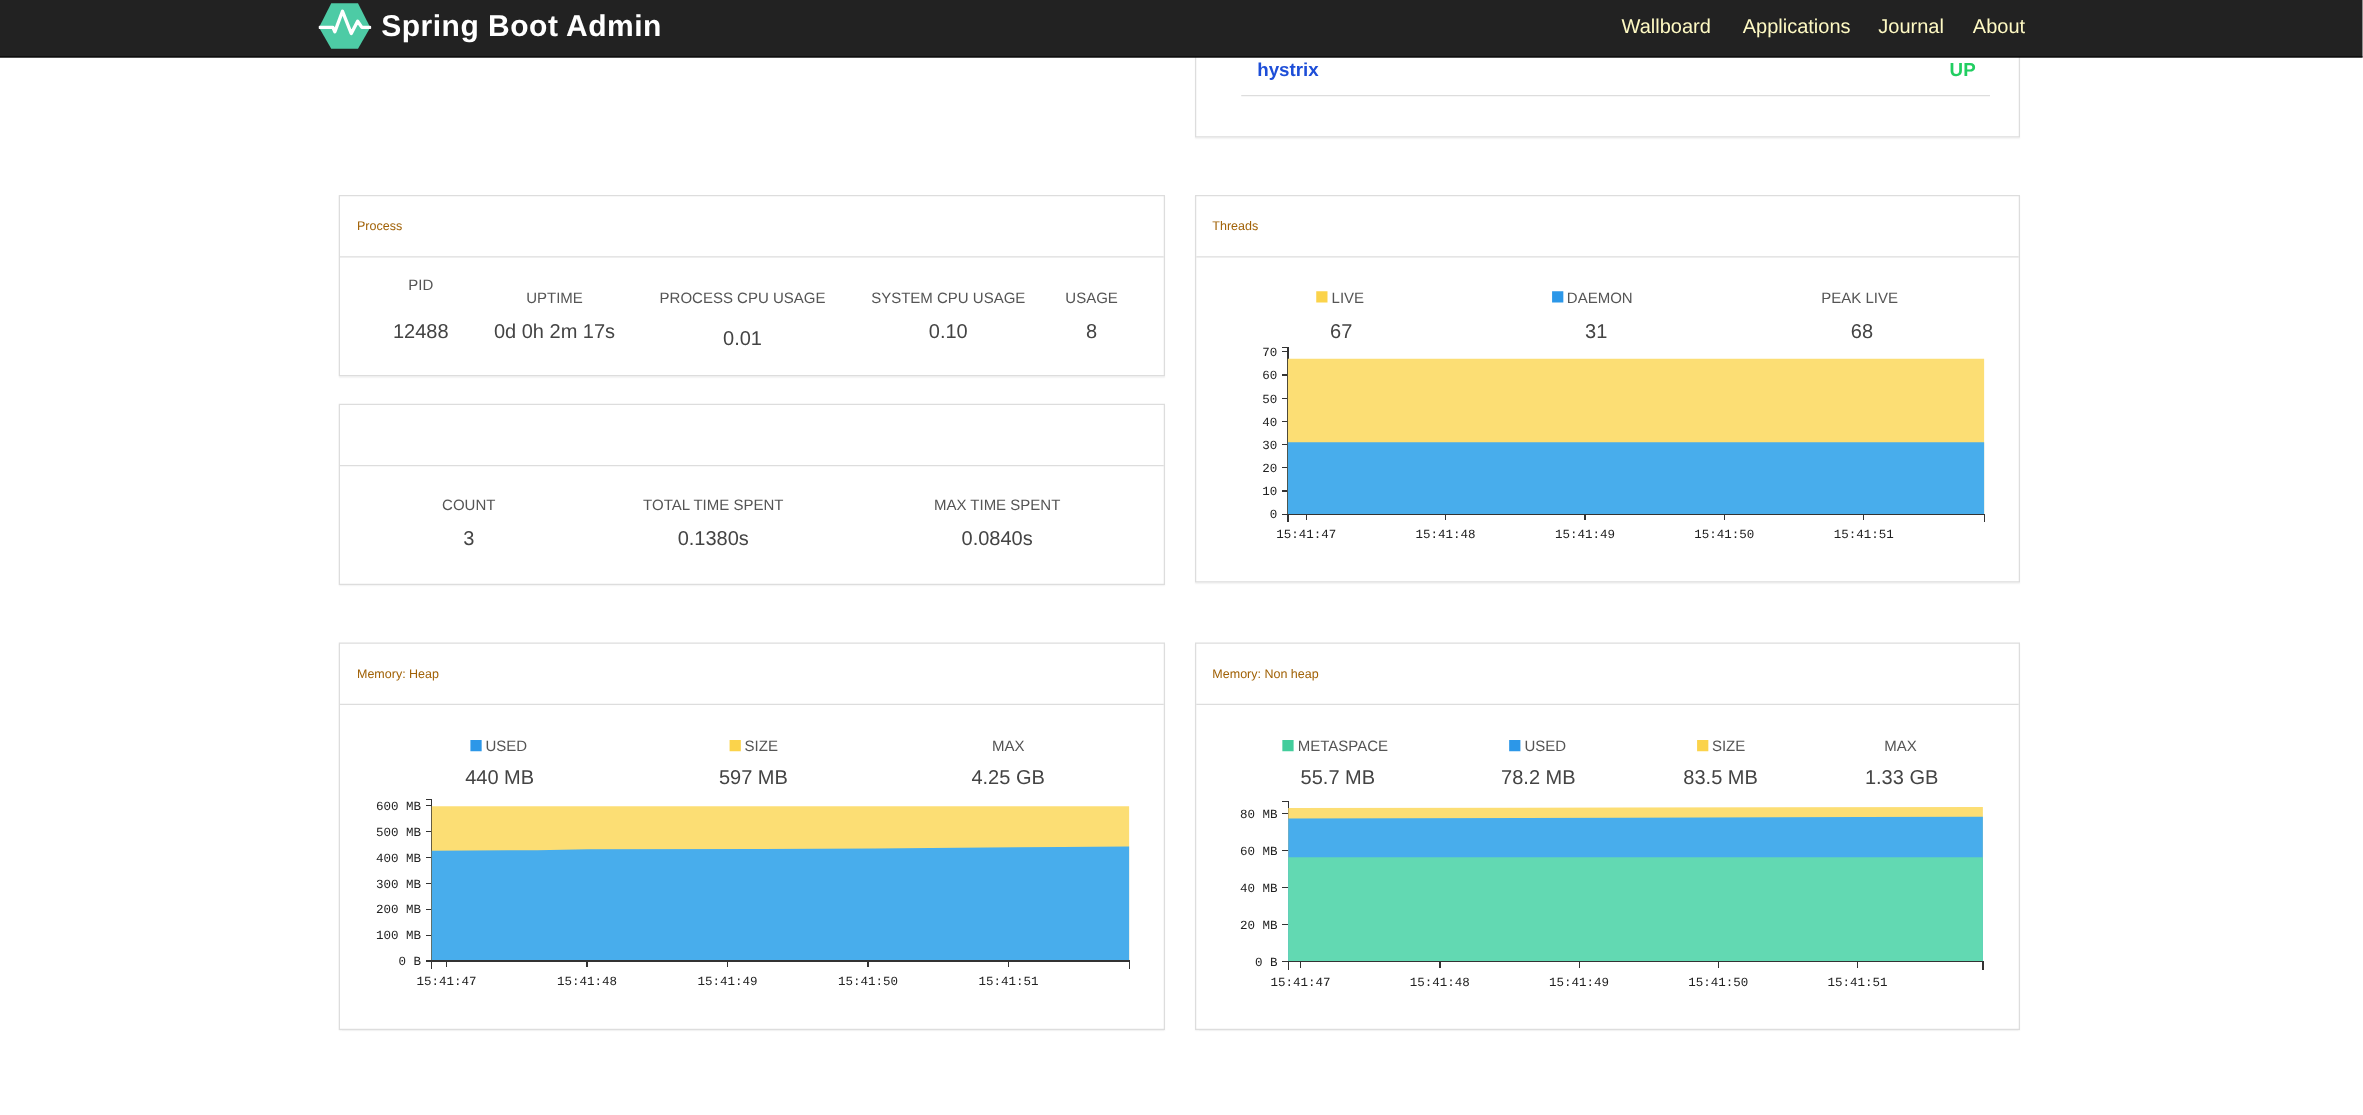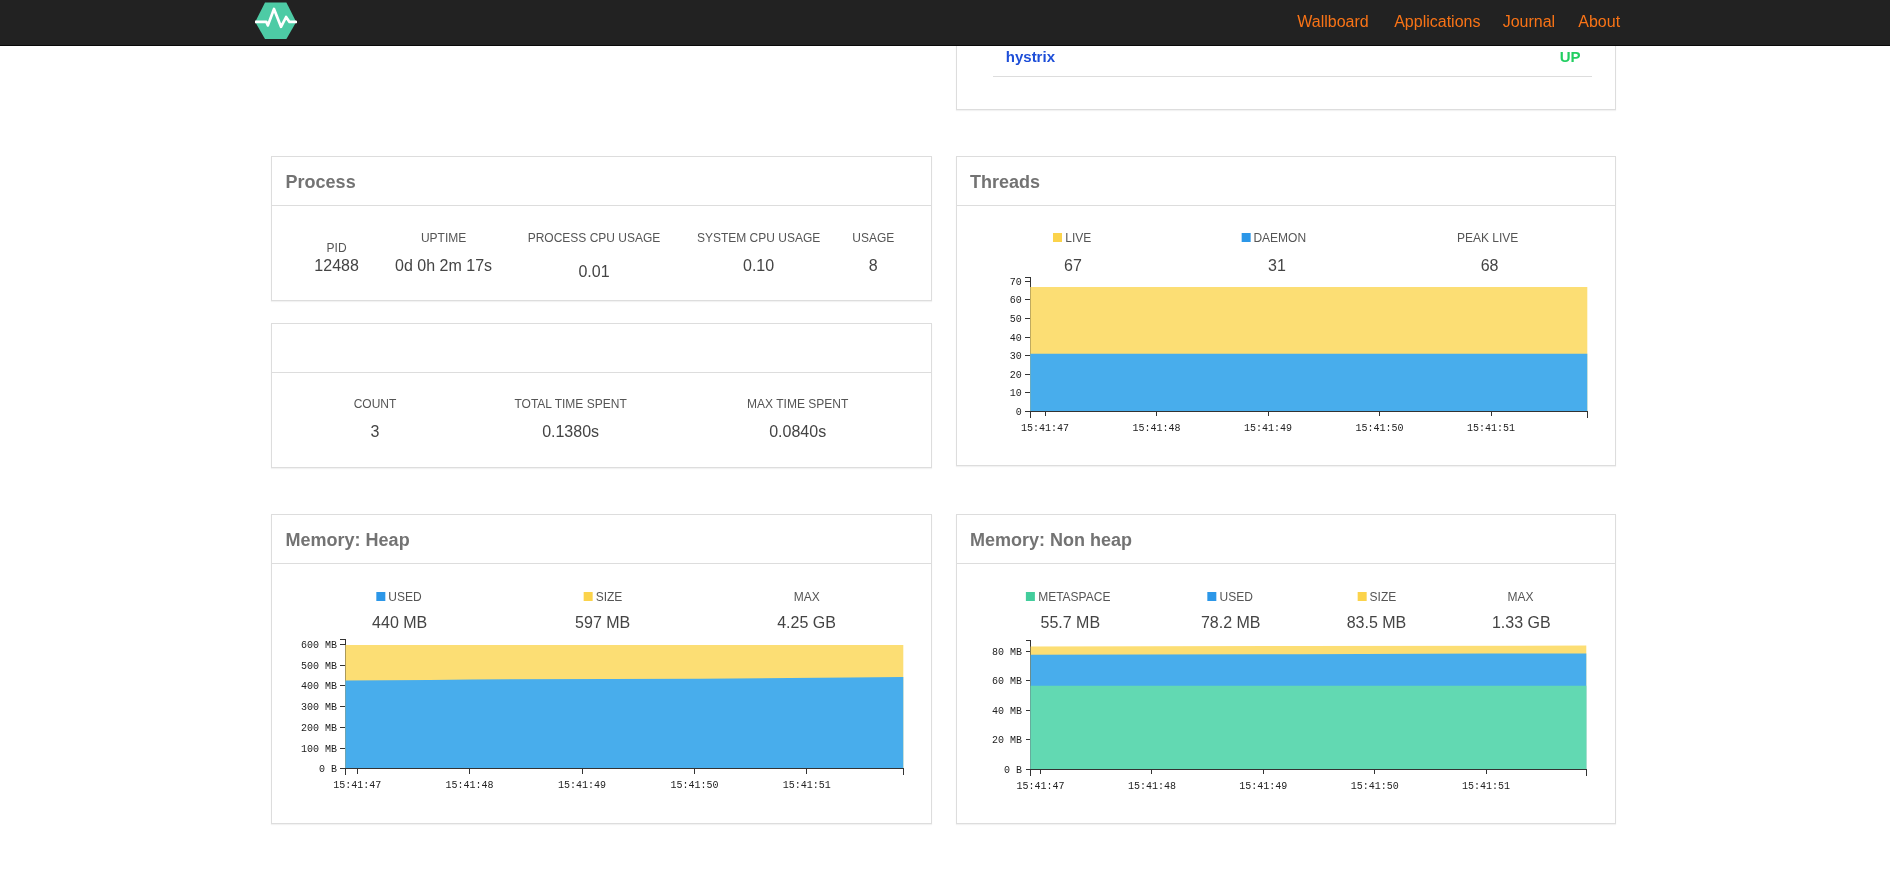--- a/index.html
+++ b/index.html
@@ -2,54 +2,55 @@
 <html><head><meta charset="utf-8"><title>Spring Boot Admin</title>
 <style>
 * { margin:0; padding:0; box-sizing:border-box; }
 html,body { width:1890px; height:892px; overflow:hidden; background:#fff;
   font-family:"Liberation Sans", sans-serif; }
 .navbar { position:absolute; left:0; top:0; width:1890px; height:46px; background:#222;
   border-bottom:1px solid #090909; z-index:10; }
 .brand { position:absolute; left:305px; top:0; height:45px; line-height:44px;
   font-size:24px; font-weight:bold; color:#fff; letter-spacing:0.4px; }
 .navlink { position:absolute; top:0; height:45px; line-height:44px; font-size:16px;
-  color:#f97316; transform:translateX(-50%); }
+  color:#fef9c3; transform:translateX(-50%); }
 .panel { position:absolute; background:#fff; border:1px solid #ddd;
   box-shadow:0 1px 1px rgba(0,0,0,.05); }
 .ptitle { position:absolute; left:13.3px; top:0; height:49px; line-height:50px;
-  font-size:18px; font-weight:bold; color:#737373; white-space:nowrap; }
+  font-size:10px; font-weight:normal; color:#a16207; white-space:nowrap; }
 .pdiv { position:absolute; left:0; right:0; top:48px; height:1px; background:#ddd; }
 .lbl { position:absolute; transform:translate(-50%,-50%); font-size:12px; color:#555;
   letter-spacing:0; white-space:nowrap; display:flex; align-items:center; }
 .val { position:absolute; transform:translate(-50%,-50%); font-size:16px; color:#444;
   white-space:nowrap; }
 .sw { display:inline-block; width:9px; height:9px; margin-right:3px; }
 </style></head>
 <body>
 <div class="navbar">
 <svg style="position:absolute;left:255px;top:2px" width="42" height="38" viewBox="0 0 42 38">
   <polygon points="10,0.6 31.4,0.6 41.2,19.9 31.4,36.9 10,36.9 0.2,19.9" fill="#4DCBA5"></polygon>
   <path d="M0.6,19.9 H11.3 L12.9,23.4 L19,7 L26,24.8 L31.1,15 L34.5,19.9 H41" fill="none" stroke="#fff" stroke-width="2.7" stroke-linejoin="round" stroke-linecap="round"></path>
 </svg>
+<div class="brand">Spring Boot Admin</div>
 <div class="navlink" style="left:1333px">Wallboard</div>
 <div class="navlink" style="left:1437.3px">Applications</div>
 <div class="navlink" style="left:1528.9px">Journal</div>
 <div class="navlink" style="left:1599.2px">About</div>
 </div>
 
 <div class="panel" style="left:955.6px;top:0;width:660.5px;height:109.5px">
   <div style="position:absolute;left:49.2px;top:45.8px;height:20px;line-height:20px;font-size:15px;font-weight:bold;color:#1d4ed8">hystrix</div>
   <div style="position:absolute;left:603.1px;top:46.3px;height:20px;line-height:20px;font-size:15px;font-weight:bold;color:#21CE61">UP</div>
   <div style="position:absolute;left:36.4px;width:599px;top:75px;height:1px;background:#ddd"></div>
 </div>
 
 <div class="panel" style="left:271.3px;top:156.3px;width:661px;height:144.9px">
   <div class="ptitle">Process</div>
     <div class="pdiv"></div>
-  <div class="lbl" style="left:64.3px;top:91px">PID</div>
+  <div class="lbl" style="left:64.3px;top:71px">PID</div>
   <div class="val" style="left:64.3px;top:108.4px">12488</div>
   <div class="lbl" style="left:171.3px;top:80.6px">UPTIME</div>
   <div class="val" style="left:171.3px;top:108.4px">0d 0h 2m 17s</div>
   <div class="lbl" style="left:321.7px;top:80.6px">PROCESS CPU USAGE</div>
   <div class="val" style="left:321.7px;top:115px">0.01</div>
   <div class="lbl" style="left:486.3px;top:80.6px">SYSTEM CPU USAGE</div>
   <div class="val" style="left:486.3px;top:108.4px">0.10</div>
   <div class="lbl" style="left:601.0px;top:80.6px">USAGE</div>
   <div class="val" style="left:601.0px;top:108.4px">8</div>
 </div>

